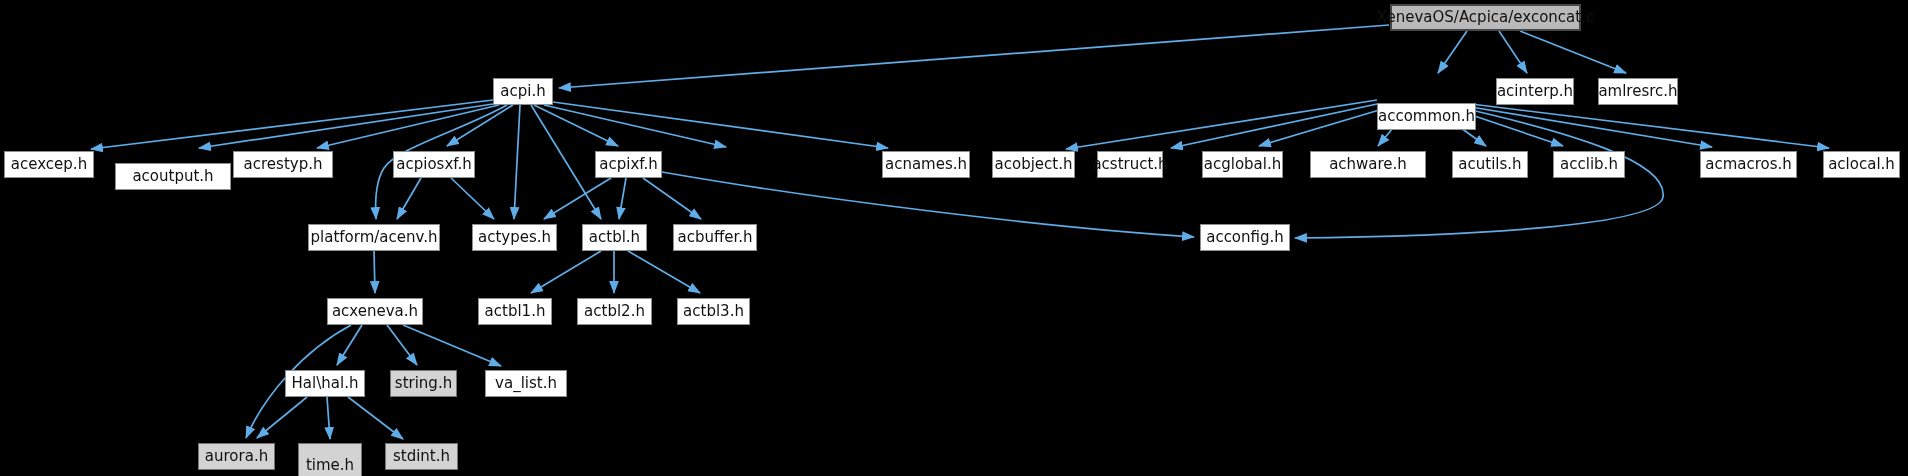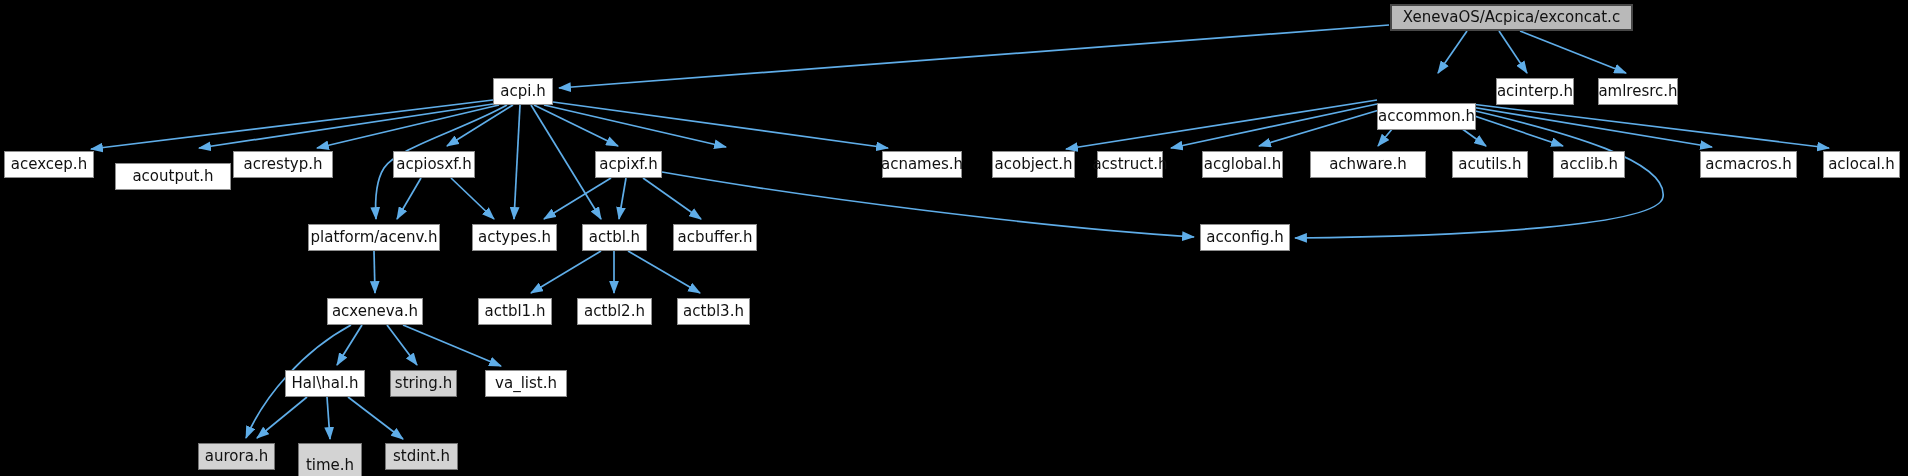--- a/index.html
+++ b/index.html
@@ -76,31 +76,31 @@
       <path d="M1377,100 L1066,149" fill="none" stroke="#5fade8" stroke-width="1.7" marker-end="url(#arrow)"></path>
       <path d="M1377,104 L1171,148" fill="none" stroke="#5fade8" stroke-width="1.7" marker-end="url(#arrow)"></path>
       <path d="M1396,105 L1259,146" fill="none" stroke="#5fade8" stroke-width="1.7" marker-end="url(#arrow)"></path>
       <path d="M1412,105 L1378,146" fill="none" stroke="#5fade8" stroke-width="1.7" marker-end="url(#arrow)"></path>
       <path d="M1429,105 L1486,146" fill="none" stroke="#5fade8" stroke-width="1.7" marker-end="url(#arrow)"></path>
       <path d="M1442,105 L1563,146" fill="none" stroke="#5fade8" stroke-width="1.7" marker-end="url(#arrow)"></path>
       <path d="M1459,105 L1712,147" fill="none" stroke="#5fade8" stroke-width="1.7" marker-end="url(#arrow)"></path>
       <path d="M1471,104 L1829,148" fill="none" stroke="#5fade8" stroke-width="1.7" marker-end="url(#arrow)"></path>
       <path d="M1449,105 C1575,133 1668,162 1663,197 C1659,226 1468,236 1295,238" fill="none" stroke="#5fade8" stroke-width="1.7" marker-end="url(#arrow)"></path>
     </svg>
-    <div class="node root" style="left: 1390px; top: 4px; width: 243px; height: 27px;">XenevaOS/Acpica/exconcat.c</div>
+    <div class="node root" style="left: 1390px; top: 4px; width: 191px; height: 27px;">XenevaOS/Acpica/exconcat.c</div>
     <div class="node" style="left: 493px; top: 78px; width: 60px; height: 27px;">acpi.h</div>
     <div class="node" style="left: 1377px; top: 78px; width: 99px; height: 27px; margin-top: 25px;">accommon.h</div>
     <div class="node" style="left: 1496px; top: 78px; width: 78px; height: 27px;">acinterp.h</div>
     <div class="node" style="left: 1598px; top: 78px; width: 80px; height: 27px;">amlresrc.h</div>
     <div class="node" style="left: 4px; top: 151px; width: 90px; height: 27px;">acexcep.h</div>
     <div class="node" style="left: 115px; top: 151px; width: 116px; height: 27px; margin-top: 12px;">acoutput.h</div>
     <div class="node" style="left: 233px; top: 151px; width: 100px; height: 27px;">acrestyp.h</div>
     <div class="node" style="left: 393px; top: 151px; width: 82px; height: 27px; text-align: center;">acpiosxf.h</div>
     <div class="node" style="left: 595px; top: 151px; width: 67px; height: 27px;">acpixf.h</div>
-    <div class="node" style="left: 882px; top: 151px; width: 80px; height: 27px;">acnames.h</div>
+    <div class="node" style="left: 882px; top: 151px; width: 88px; height: 27px;">acnames.h</div>
     <div class="node" style="left: 992px; top: 151px; width: 83px; height: 27px;">acobject.h</div>
     <div class="node" style="left: 1097px; top: 151px; width: 66px; height: 27px;">acstruct.h</div>
     <div class="node" style="left: 1202px; top: 151px; width: 81px; height: 27px;">acglobal.h</div>
     <div class="node" style="left: 1310px; top: 151px; width: 116px; height: 27px;">achware.h</div>
     <div class="node" style="left: 1452px; top: 151px; width: 76px; height: 27px;">acutils.h</div>
     <div class="node" style="left: 1553px; top: 151px; width: 72px; height: 27px;">acclib.h</div>
     <div class="node" style="left: 1700px; top: 151px; width: 97px; height: 27px;">acmacros.h</div>
     <div class="node" style="left: 1823px; top: 151px; width: 77px; height: 27px;">aclocal.h</div>
     <div class="node" style="left: 308px; top: 224px; width: 132px; height: 27px;">platform/acenv.h</div>
     <div class="node" style="left: 472px; top: 224px; width: 85px; height: 27px;">actypes.h</div>

